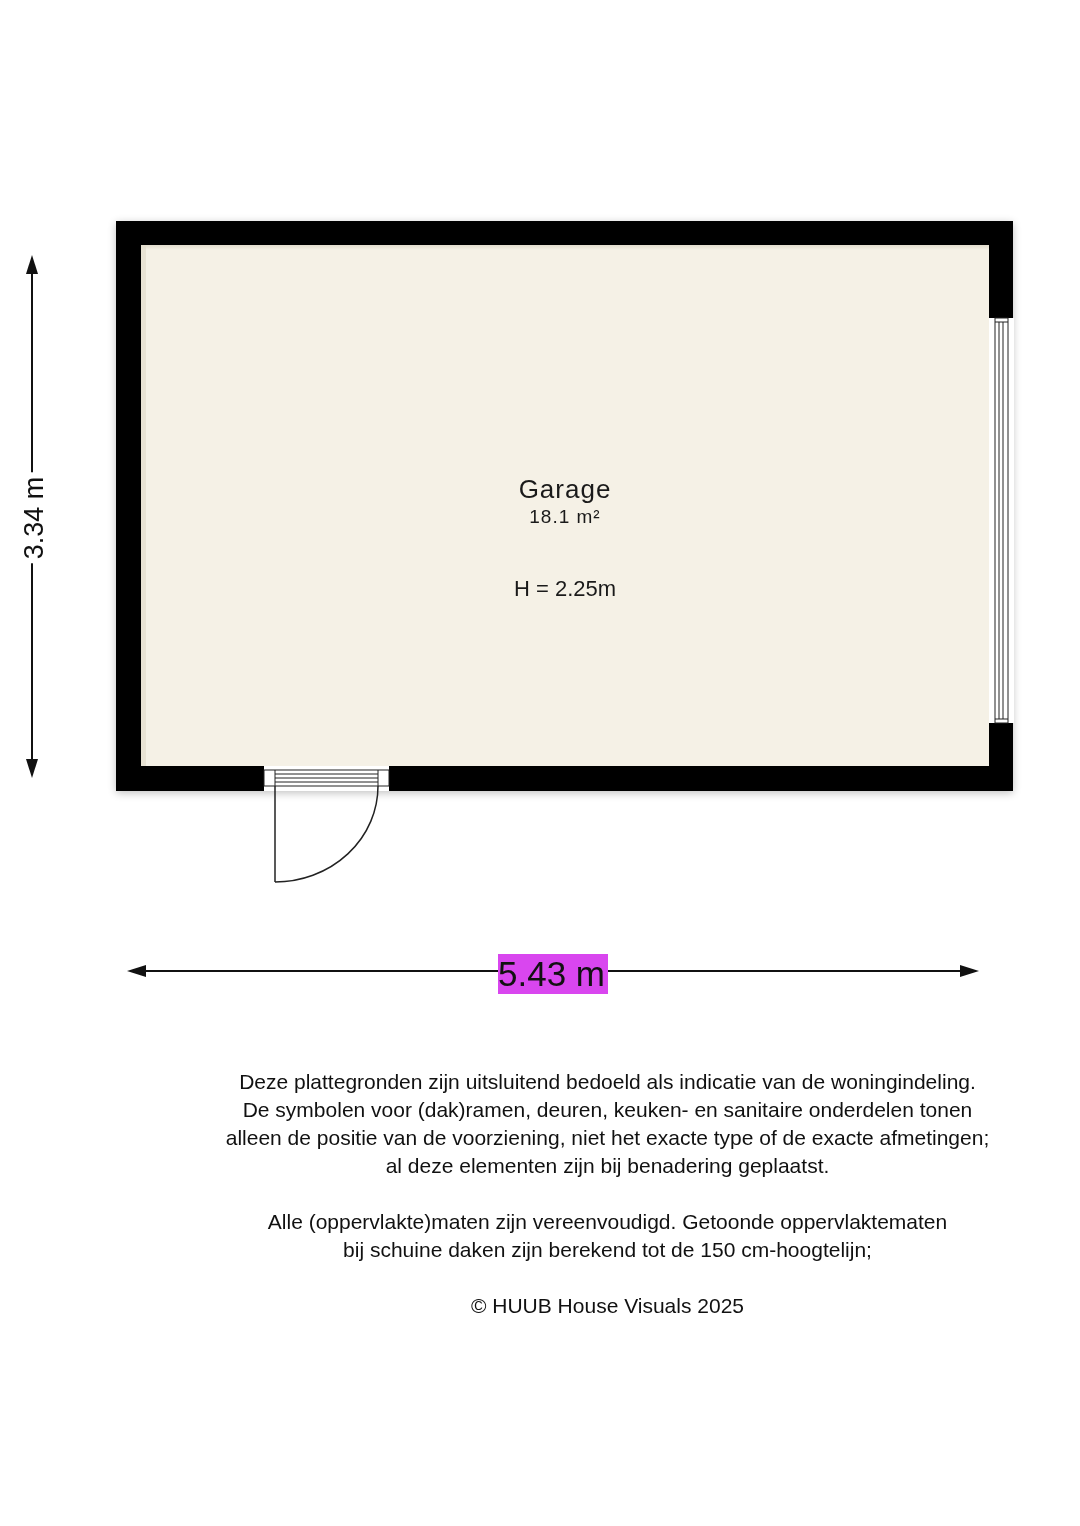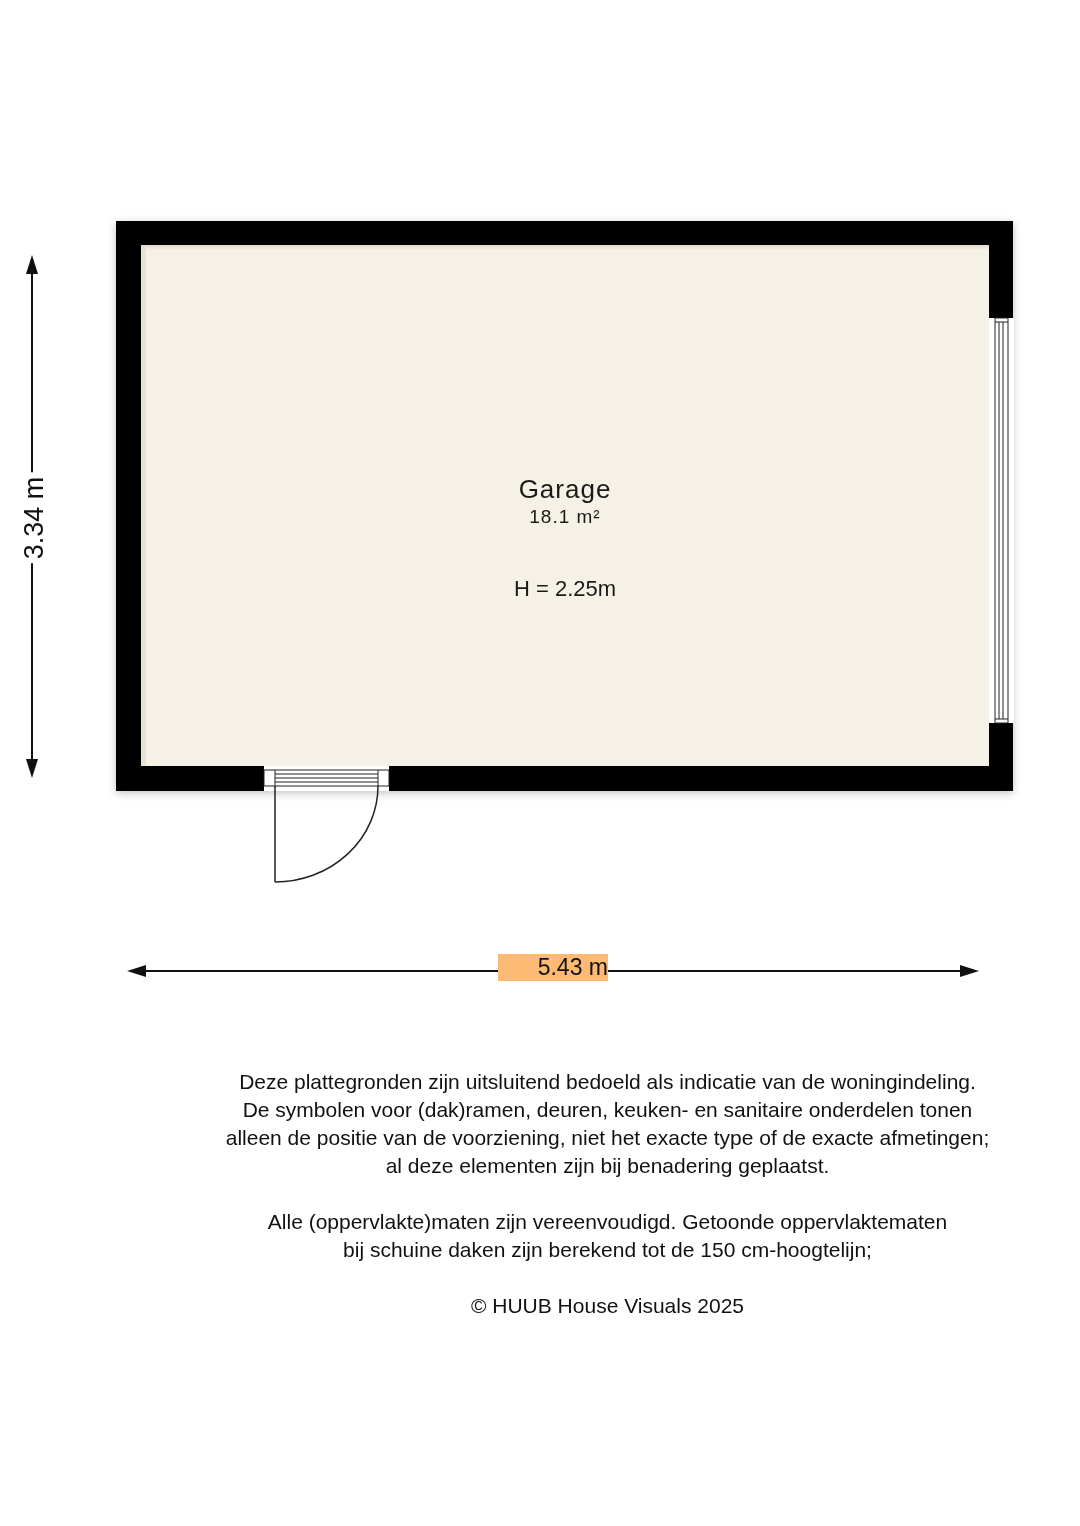--- a/index.html
+++ b/index.html
@@ -3,22 +3,22 @@
   <meta charset="utf-8">
   <style>
     html, body { margin: 0; padding: 0; background: #ffffff; }
     body { width: 1080px; height: 1526px; position: relative; overflow: hidden;
            font-family: "Liberation Sans", sans-serif; color: #111; }
     #plan { position: absolute; left: 0; top: 0; }
     .room-label { position: absolute; left: 141px; width: 848px; text-align: center; color: #1a1a1a; }
     .room-name { top: 474px; font-size: 26px; letter-spacing: 1px; }
     .room-area { top: 506px; font-size: 19px; letter-spacing: 1px; }
     .room-height { top: 540px; font-size: 22px; margin-top: 36px; }
-    .dim-h-label { position: absolute; top: 954px; left: 498px; width: 110px; text-align: right;
-                   font-size: 23px; background: #fdba74; }
+    .dim-h-label { position: absolute; top: 954px; left: 498px; width: 110px; text-align: left;
+                   font-size: 35px; background: #d946ef; }
     .dim-v-label { position: absolute; left: 34px; top: 518px; transform: translate(-50%,-50%) rotate(-90deg);
                    font-size: 27px; white-space: nowrap; background: #fff; padding: 0 4px; }
     .disclaimer { position: absolute; left: 100px; width: 1015px; top: 1068px; text-align: center;
                   font-size: 21px; line-height: 28px; color: #111; }
     .disclaimer p { margin: 0; }
     .disclaimer .gap { height: 28px; }
   </style>
 </head>
 <body>
 

